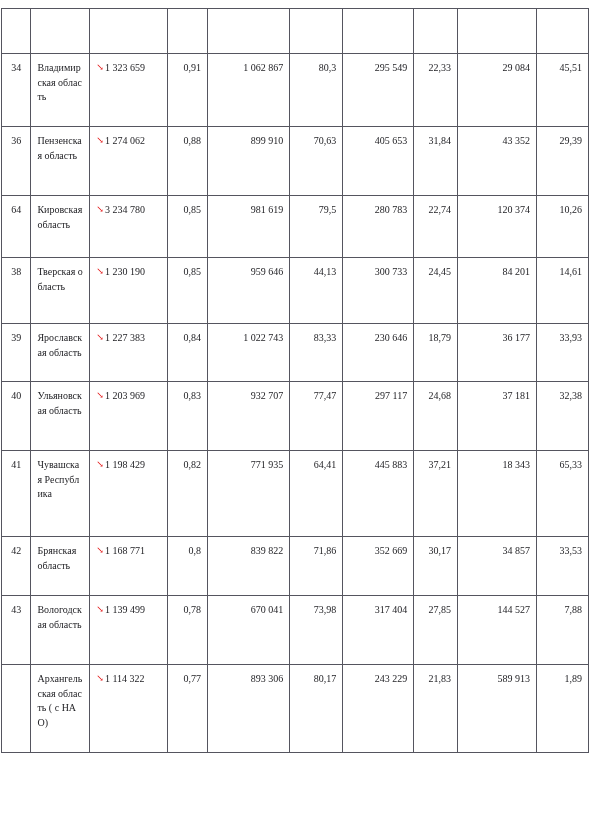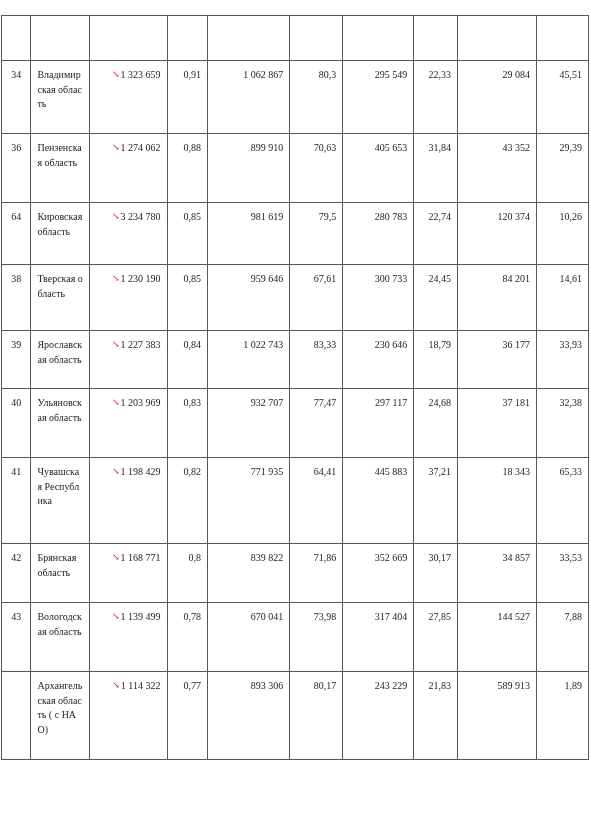--- a/index.html
+++ b/index.html
@@ -18,21 +18,21 @@
   .sheet {
     position: relative;
     width: 591px;
     height: 831px;
     background: #ffffff;
   }
   table.stats {
     border-collapse: collapse;
     table-layout: fixed;
     width: 588px;
-    margin: 15px;
+    margin: 8px;
     margin-left: 1px;
     border-spacing: 0;
   }
   table.stats td {
     border: 1px solid #55555f;
     padding: 7px 6px 4px 6px;
     font-size: 10px;
     line-height: 1.42;
     vertical-align: top;
     background: #ffffff;
@@ -40,21 +40,21 @@
     overflow-wrap: break-word;
     -webkit-hyphens: none;
     hyphens: none;
   }
   tr.header-row td {
     height: 44px;
     padding: 0;
   }
   td.c-rank      { width: 29px;  text-align: center; }
   td.c-region    { width: 58px;  text-align: left;   }
-  td.c-total     { width: 76px;  text-align: right;  }
+  td.c-total     { width: 76px;  text-align: left;  }
   td.c-share     { width: 40px;  text-align: right;  }
   td.c-v1        { width: 81px;  text-align: right;  }
   td.c-p1        { width: 52px;  text-align: right;  }
   td.c-v2        { width: 70px;  text-align: right;  }
   td.c-p2        { width: 43px;  text-align: right;  }
   td.c-v3        { width: 78px;  text-align: right;  }
   td.c-p3        { width: 51px;  text-align: right;  }
 
   .region-name {
     display: block;
@@ -150,21 +150,21 @@
           <td class="c-p3">10,26</td>
         </tr>
         <tr style="height: 66px;">
           <td class="c-rank">38</td>
           <td class="c-region">
             <span class="region-name">Тверская область</span>
           </td>
           <td class="c-total"><span class="total-wrap"><span class="trend-arrow" style="color: rgb(224, 0, 0);">↘</span><span class="num">1 230 190</span></span></td>
           <td class="c-share">0,85</td>
           <td class="c-v1">959 646</td>
-          <td class="c-p1">67,61</td>
+          <td class="c-p1">44,13</td>
           <td class="c-v2">300 733</td>
           <td class="c-p2">24,45</td>
           <td class="c-v3">84 201</td>
           <td class="c-p3">14,61</td>
         </tr>
         <tr style="height: 58px;">
           <td class="c-rank">39</td>
           <td class="c-region">
             <span class="region-name">Ярославская область</span>
           </td>

